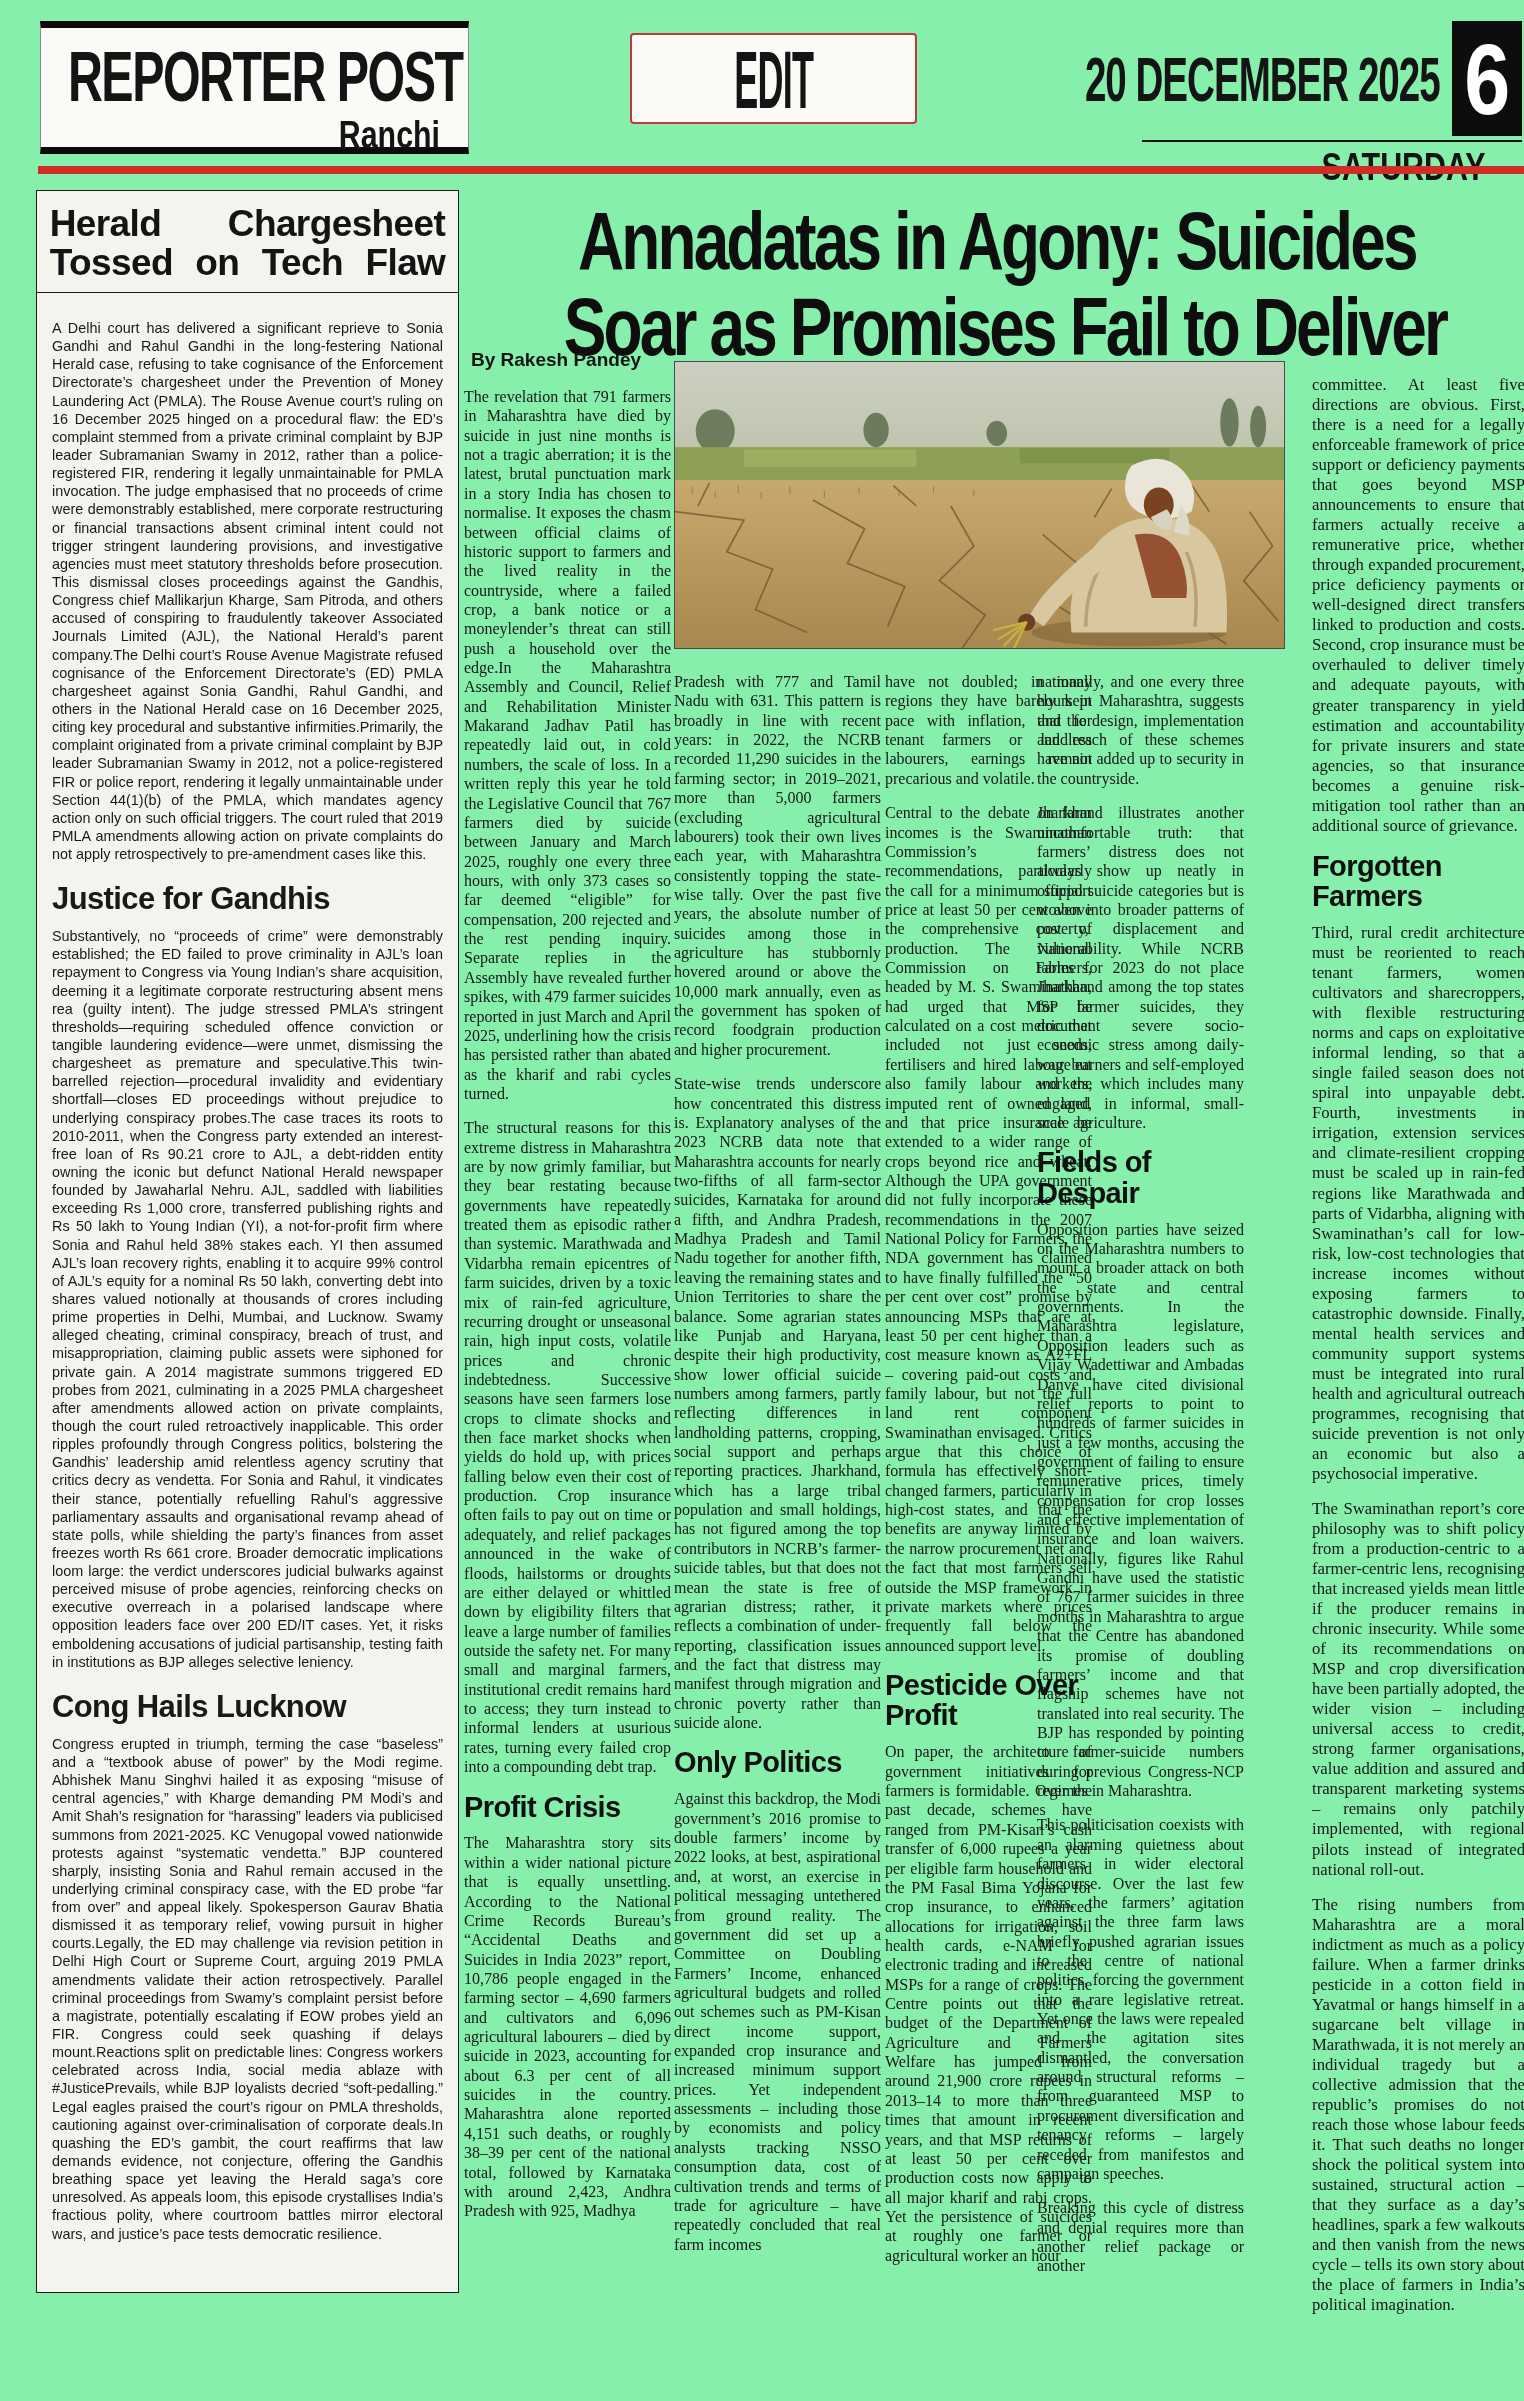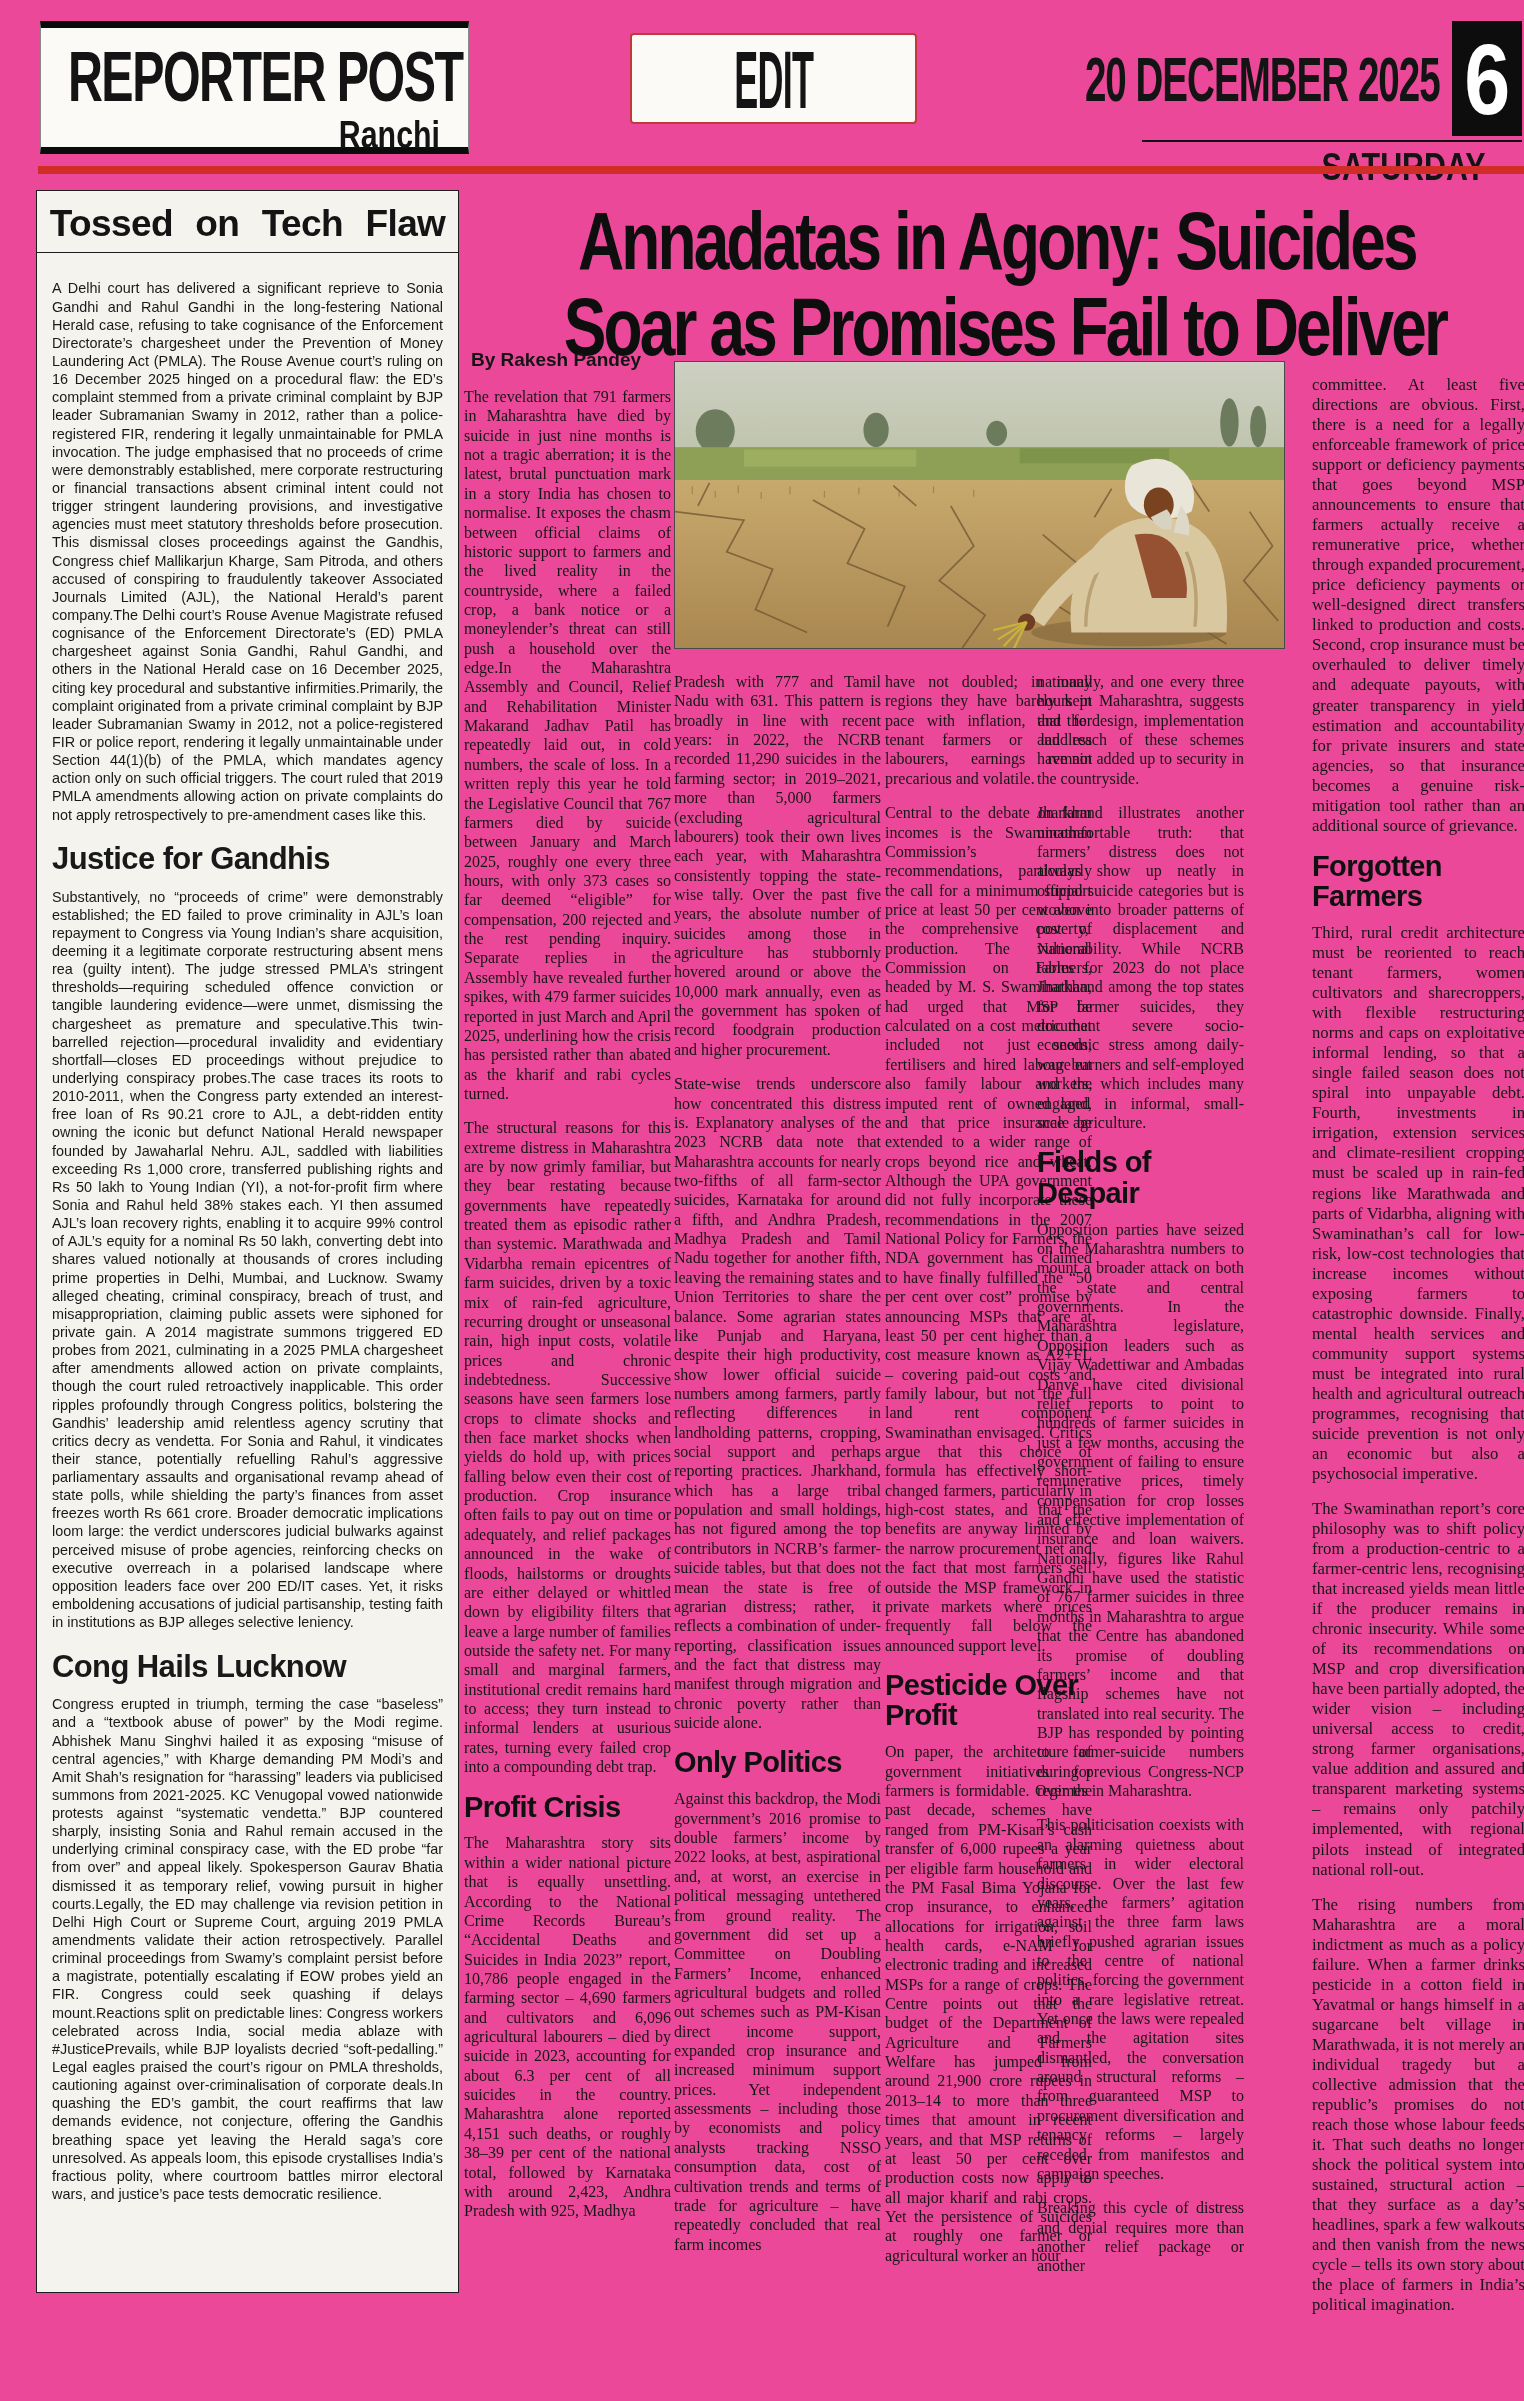--- a/index.html
+++ b/index.html
@@ -1,17 +1,17 @@
 <!DOCTYPE html>
 <html style="font-size:9.2px"><head>
 <meta charset="utf-8">
 <style>
   html,body{margin:0;padding:0;}
   body{background:#e8e7e3;font-family:"Liberation Sans",sans-serif;}
-  #page{position:relative;width:1525px;height:2401px;background:#ec4899;overflow:hidden;margin:0 auto;color:#141414;}
+  #page{position:relative;width:1525px;height:2401px;background:#86efac;overflow:hidden;margin:0 auto;color:#141414;}
 
   
   .masthead-box{position:absolute;left:40px;top:21px;width:429px;height:133px;background:#fbfaf7;
     border-top:7.5px solid #0b0b0b;border-bottom:7.5px solid #0b0b0b;border-left:1.7px solid #8a8a8a;border-right:1.7px solid #8a8a8a;box-sizing:border-box;}
   .mast-title{position:absolute;left:0;top:8px;width:100%;text-align:center;white-space:nowrap;}
   .mast-title span{display:inline-block;font-size:55px;font-weight:700;letter-spacing:-1.7px;transform:scale(0.88,1.28);transform-origin:center top;}
   .mast-city{position:absolute;right:28px;top:85px;white-space:nowrap;}
   .mast-city span{display:inline-block;font-size:33px;font-weight:700;transform:scale(0.92,1.18);transform-origin:right top;}
   .edit-badge{position:absolute;left:630px;top:33px;width:283px;height:87px;border:2.9px solid #c0393b;border-radius:4px;
     display:flex;align-items:center;justify-content:center;background:#fbfaf7;}
@@ -72,20 +72,21 @@
   <div class="pagenum-box">
     <span>6</span>
   </div>
 
   <div class="header-line"></div>
   <div class="day-name"><span>SATURDAY</span></div>
   <div class="red-rule"></div>
 
   <div class="left-box">
     <div class="lbox-head">
+      <div class="lbox-hline">Herald Chargesheet</div>
       <div class="lbox-hline">Tossed on Tech Flaw</div>
     </div>
     <div class="lbox-body">
       <p>A Delhi court has delivered a significant reprieve to Sonia Gandhi and Rahul Gandhi in the long-festering National Herald case, refusing to take cognisance of the Enforcement Directorate’s chargesheet under the Prevention of Money Laundering Act (PMLA). The Rouse Avenue court’s ruling on 16 December 2025 hinged on a procedural flaw: the ED’s complaint stemmed from a private criminal complaint by BJP leader Subramanian Swamy in 2012, rather than a police-registered FIR, rendering it legally unmaintainable for PMLA invocation. The judge emphasised that no proceeds of crime were demonstrably established, mere corporate restructuring or financial transactions absent criminal intent could not trigger stringent laundering provisions, and investigative agencies must meet statutory thresholds before prosecution. This dismissal closes proceedings against the Gandhis, Congress chief Mallikarjun Kharge, Sam Pitroda, and others accused of conspiring to fraudulently takeover Associated Journals Limited (AJL), the National Herald’s parent company.The Delhi court’s Rouse Avenue Magistrate refused cognisance of the Enforcement Directorate’s (ED) PMLA chargesheet against Sonia Gandhi, Rahul Gandhi, and others in the National Herald case on 16 December 2025, citing key procedural and substantive infirmities.Primarily, the complaint originated from a private criminal complaint by BJP leader Subramanian Swamy in 2012, not a police-registered FIR or police report, rendering it legally unmaintainable under Section 44(1)(b) of the PMLA, which mandates agency action only on such official triggers. The court ruled that 2019 PMLA amendments allowing action on private complaints do not apply retrospectively to pre-amendment cases like this.</p>
       <div class="lbox-sub">Justice for Gandhis</div>
       <p>Substantively, no “proceeds of crime” were demonstrably established; the ED failed to prove criminality in AJL’s loan repayment to Congress via Young Indian’s share acquisition, deeming it a legitimate corporate restructuring absent mens rea (guilty intent). The judge stressed PMLA’s stringent thresholds—requiring scheduled offence conviction or tangible laundering evidence—were unmet, dismissing the chargesheet as premature and speculative.This twin-barrelled rejection—procedural invalidity and evidentiary shortfall—closes ED proceedings without prejudice to underlying conspiracy probes.The case traces its roots to 2010-2011, when the Congress party extended an interest-free loan of Rs 90.21 crore to AJL, a debt-ridden entity owning the iconic but defunct National Herald newspaper founded by Jawaharlal Nehru. AJL, saddled with liabilities exceeding Rs 1,000 crore, transferred publishing rights and Rs 50 lakh to Young Indian (YI), a not-for-profit firm where Sonia and Rahul held 38% stakes each. YI then assumed AJL’s loan recovery rights, enabling it to acquire 99% control of AJL’s equity for a nominal Rs 50 lakh, converting debt into shares valued notionally at thousands of crores including prime properties in Delhi, Mumbai, and Lucknow. Swamy alleged cheating, criminal conspiracy, breach of trust, and misappropriation, claiming public assets were siphoned for private gain. A 2014 magistrate summons triggered ED probes from 2021, culminating in a 2025 PMLA chargesheet after amendments allowed action on private complaints, though the court ruled retroactively inapplicable. This order ripples profoundly through Congress politics, bolstering the Gandhis’ leadership amid relentless agency scrutiny that critics decry as vendetta. For Sonia and Rahul, it vindicates their stance, potentially refuelling Rahul’s aggressive parliamentary assaults and organisational revamp ahead of state polls, while shielding the party’s finances from asset freezes worth Rs 661 crore. Broader democratic implications loom large: the verdict underscores judicial bulwarks against perceived misuse of probe agencies, reinforcing checks on executive overreach in a polarised landscape where opposition leaders face over 200 ED/IT cases. Yet, it risks emboldening accusations of judicial partisanship, testing faith in institutions as BJP alleges selective leniency.</p>
       <div class="lbox-sub">Cong Hails Lucknow</div>
       <p>Congress erupted in triumph, terming the case “baseless” and a “textbook abuse of power” by the Modi regime. Abhishek Manu Singhvi hailed it as exposing “misuse of central agencies,” with Kharge demanding PM Modi’s and Amit Shah’s resignation for “harassing” leaders via publicised summons from 2021-2025. KC Venugopal vowed nationwide protests against “systematic vendetta.” BJP countered sharply, insisting Sonia and Rahul remain accused in the underlying criminal conspiracy case, with the ED probe “far from over” and appeal likely. Spokesperson Gaurav Bhatia dismissed it as temporary relief, vowing pursuit in higher courts.Legally, the ED may challenge via revision petition in Delhi High Court or Supreme Court, arguing 2019 PMLA amendments validate their action retrospectively. Parallel criminal proceedings from Swamy’s complaint persist before a magistrate, potentially escalating if EOW probes yield an FIR. Congress could seek quashing if delays mount.Reactions split on predictable lines: Congress workers celebrated across India, social media ablaze with #JusticePrevails, while BJP loyalists decried “soft-pedalling.” Legal eagles praised the court’s rigour on PMLA thresholds, cautioning against over-criminalisation of corporate deals.In quashing the ED’s gambit, the court reaffirms that law demands evidence, not conjecture, offering the Gandhis breathing space yet leaving the Herald saga’s core unresolved. As appeals loom, this episode crystallises India’s fractious polity, where courtroom battles mirror electoral wars, and justice’s pace tests democratic resilience.</p>
     </div>
   </div>

